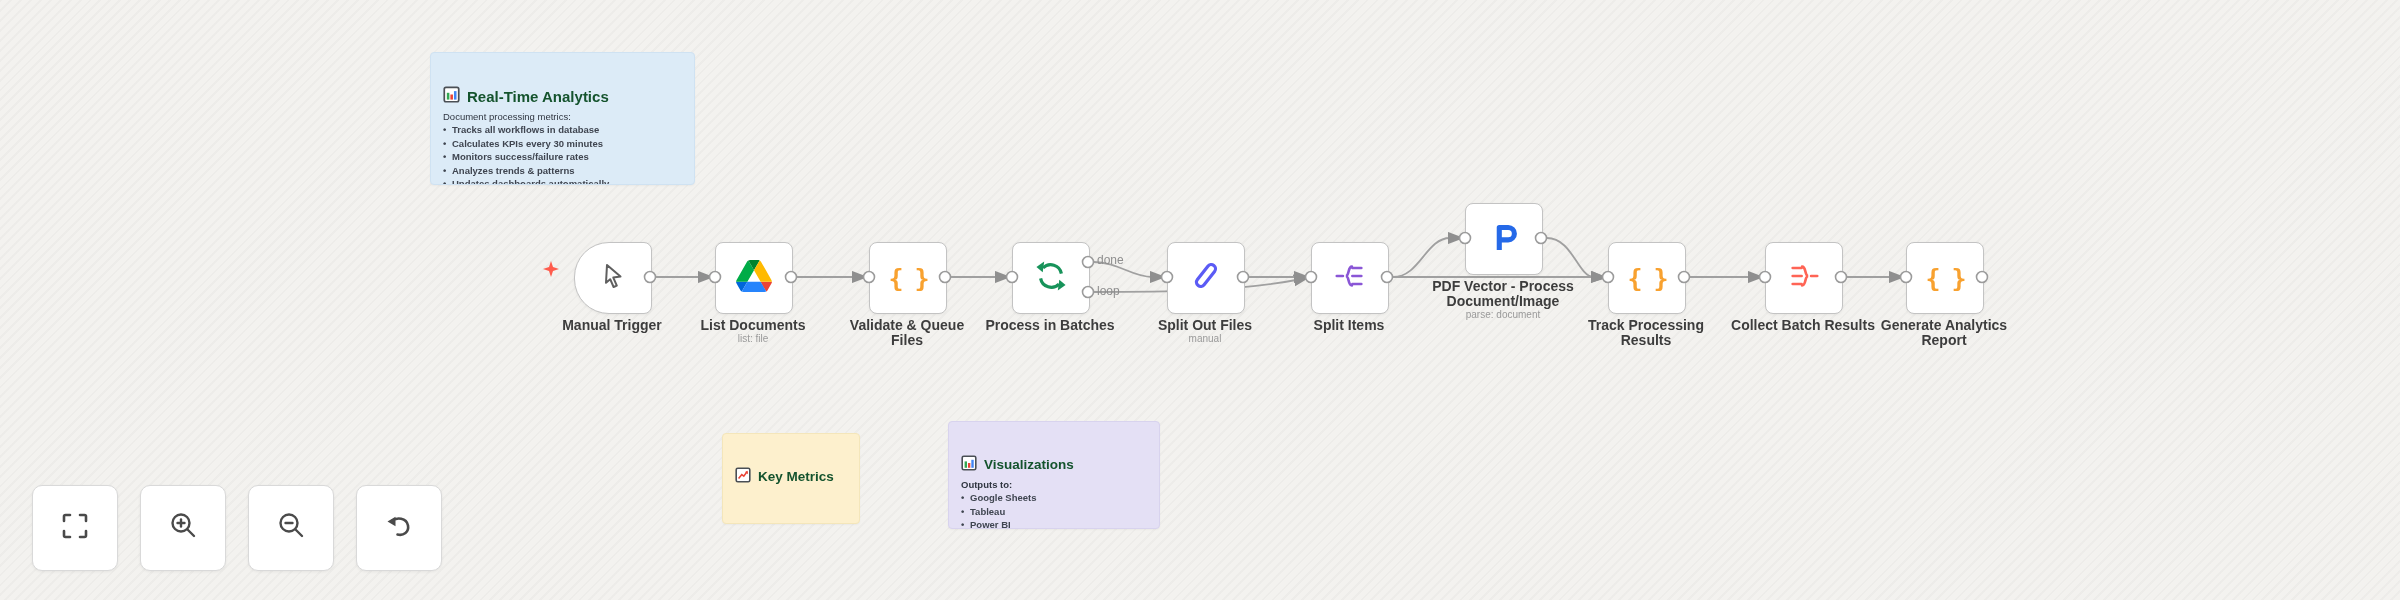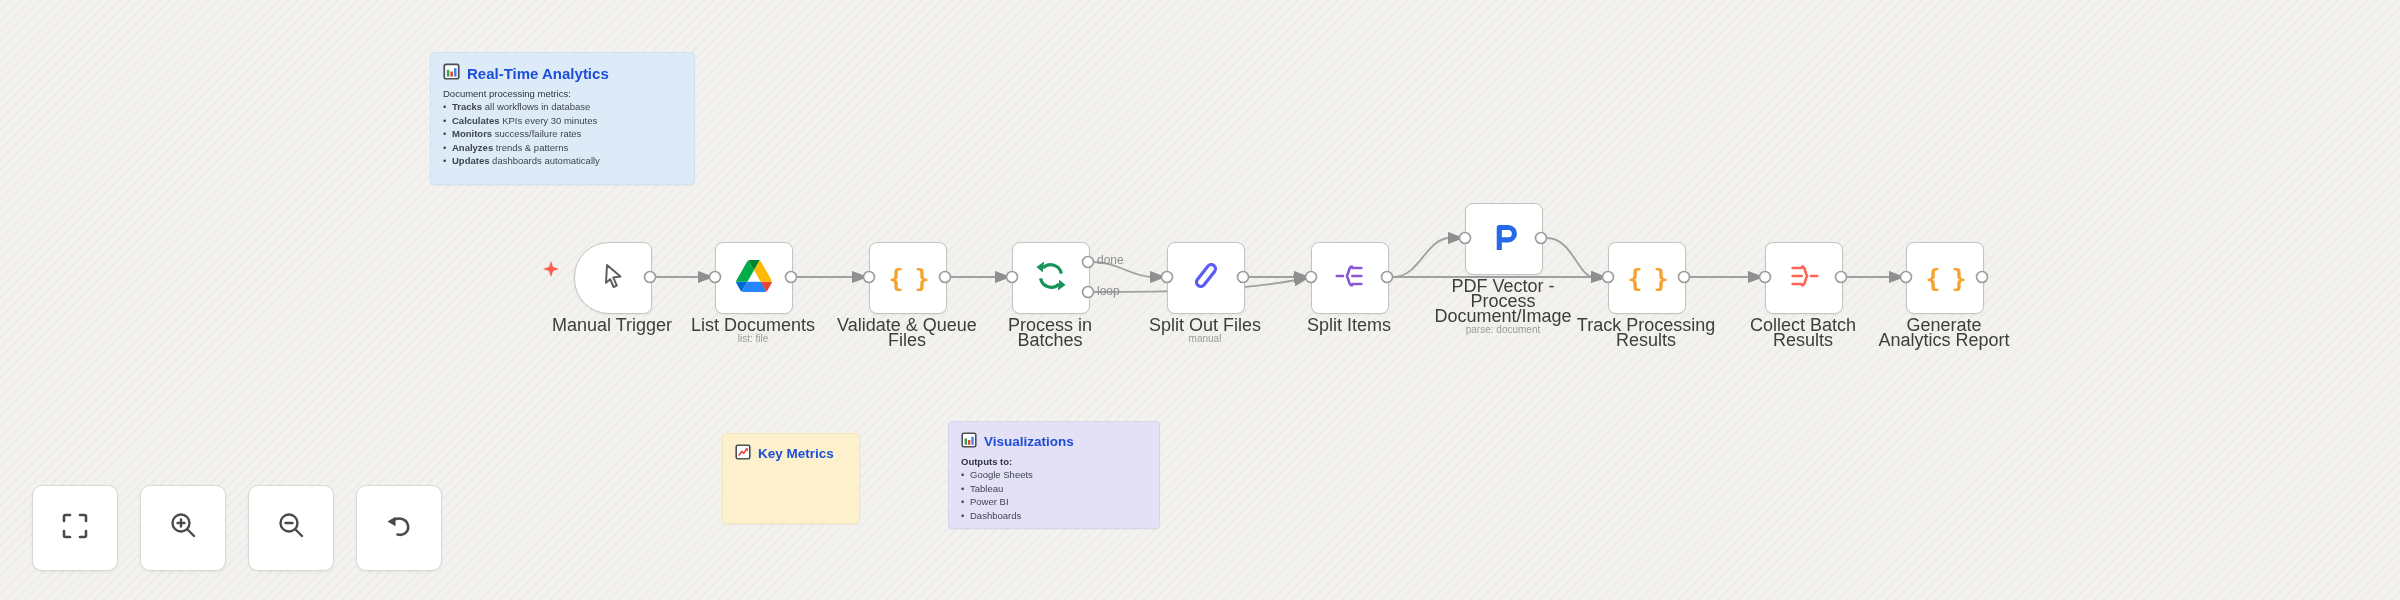--- a/index.html
+++ b/index.html
@@ -4,37 +4,37 @@
 <style>
   html,body{margin:0;padding:0;}
   body{
     width:2400px;height:600px;position:relative;overflow:hidden;
     font-family:"Liberation Sans",sans-serif;
     background-color:#f3f2ef;
     background-image:repeating-linear-gradient(135deg, rgba(0,0,0,0.022) 0 2px, transparent 2px 7px);
   }
   
   .sticky{position:absolute;border-radius:4px;padding:10px 12px;box-sizing:border-box;overflow:hidden;box-shadow:0 1px 2px rgba(0,0,0,0.04);}
-  .sticky .hd{display:flex;align-items:center;gap:7px;font-weight:bold;color:#1d4ed8;}
+  .sticky .hd{display:flex;align-items:center;gap:7px;font-weight:bold;color:#14532d;margin-top:23px;}
   .sticky.big .hd{font-size:15px;}
   .sticky.small .hd{font-size:13.5px;}
   .sticky .body{margin-top:4px;font-size:9.5px;line-height:13.4px;color:#3f4550;}
   .sticky .intro{font-weight:bold;color:#2f3540;}
-  .sticky ul{margin:0;padding:0;list-style:none;}
+  .sticky ul{margin:0;padding:0;list-style:none;font-weight:bold;}
   .sticky li{position:relative;padding-left:9px;}
   .sticky li::before{content:"•";position:absolute;left:0;color:#3f4550;}
   .note-blue{background:#dcebf7;border:1px solid #cfe2f2;}
   .note-yellow{background:#fdf0cd;border:1px solid #f4e6ba;}
   .note-purple{background:#e4e0f5;border:1px solid #d8d3ee;}
   
   .node{position:absolute;width:76px;height:70px;background:#fff;border:1.6px solid #c3c3c3;border-radius:8px;
         display:flex;align-items:center;justify-content:center;box-shadow:0 1px 3px rgba(0,0,0,0.05);z-index:2;}
   .node.trigger{border-radius:35px 8px 8px 35px;}
   .node-label{position:absolute;width:150px;text-align:center;z-index:2;}
-  .node-label .nl{font-size:18px;font-weight:400;color:#3d3d3d;line-height:15px;}
+  .node-label .nl{font-size:14px;font-weight:700;color:#3d3d3d;line-height:15px;}
   .node-label .ns{font-size:10px;color:#9a9a9a;margin-top:0;}
   .code-glyph{font-size:25px;font-weight:bold;color:#f8a12f;letter-spacing:-2px;font-family:"DejaVu Sans Mono",monospace;}
   
   svg.layer{position:absolute;left:0;top:0;z-index:1;}
   svg.toplayer{position:absolute;left:0;top:0;z-index:3;pointer-events:none;}
   .portlabel{position:absolute;font-size:12px;color:#8e8e8e;z-index:1;}
   
   .ctrl{position:absolute;width:84px;height:84px;background:#ffffff;border:1.6px solid #d9d9d9;border-radius:10px;
         display:flex;align-items:center;justify-content:center;box-shadow:0 1px 3px rgba(0,0,0,0.06);z-index:4;cursor:pointer;}
   .spark{position:absolute;z-index:2;}

